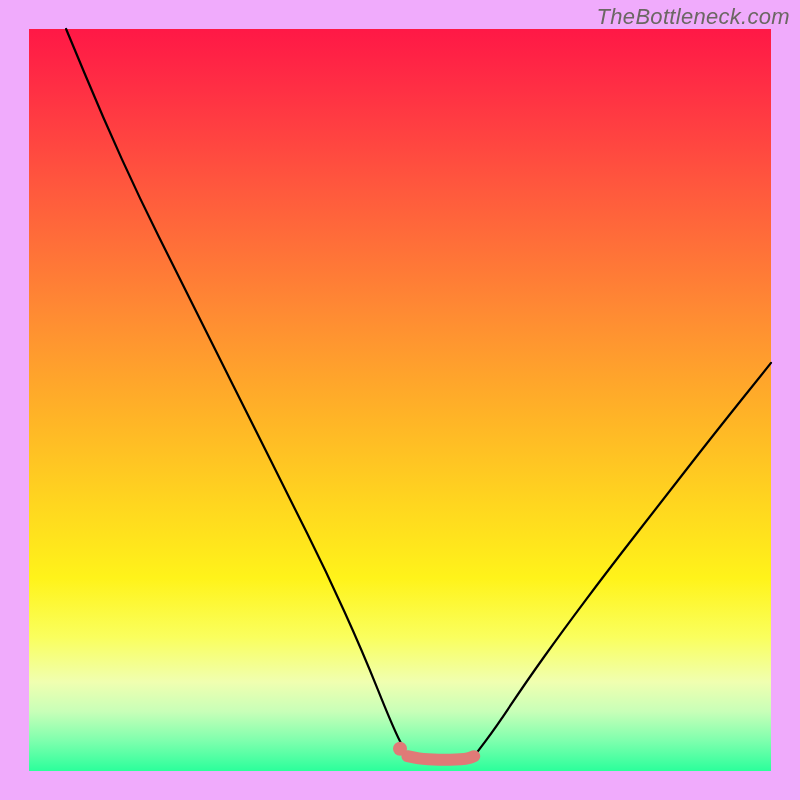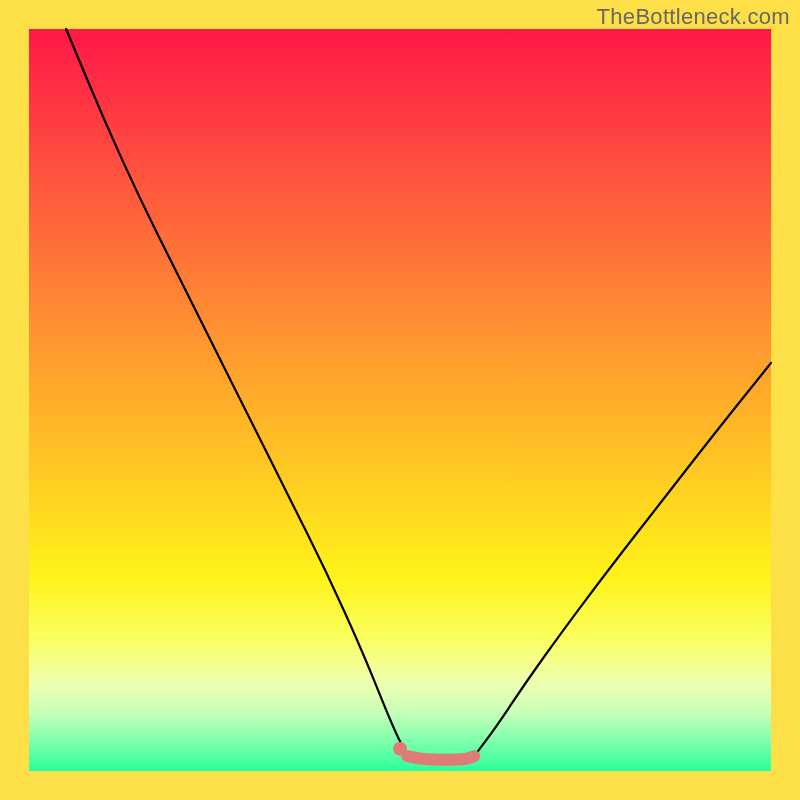--- a/index.html
+++ b/index.html
@@ -10,21 +10,22 @@
     background: #000;
     overflow: hidden;
     font-family: Arial, Helvetica, sans-serif;
   }
   .frame {
     position: absolute;
     left: 0;
     top: 0;
     width: 800px;
     height: 800px;
-    background: #fde047;
+    background: #f0abfc;
+    font-style: italic;
   }
   .plot {
     position: absolute;
     left: 29px;
     top: 29px;
     width: 742px;
     height: 742px;
     
     background: linear-gradient(to bottom,
       #ff1846 0%,

